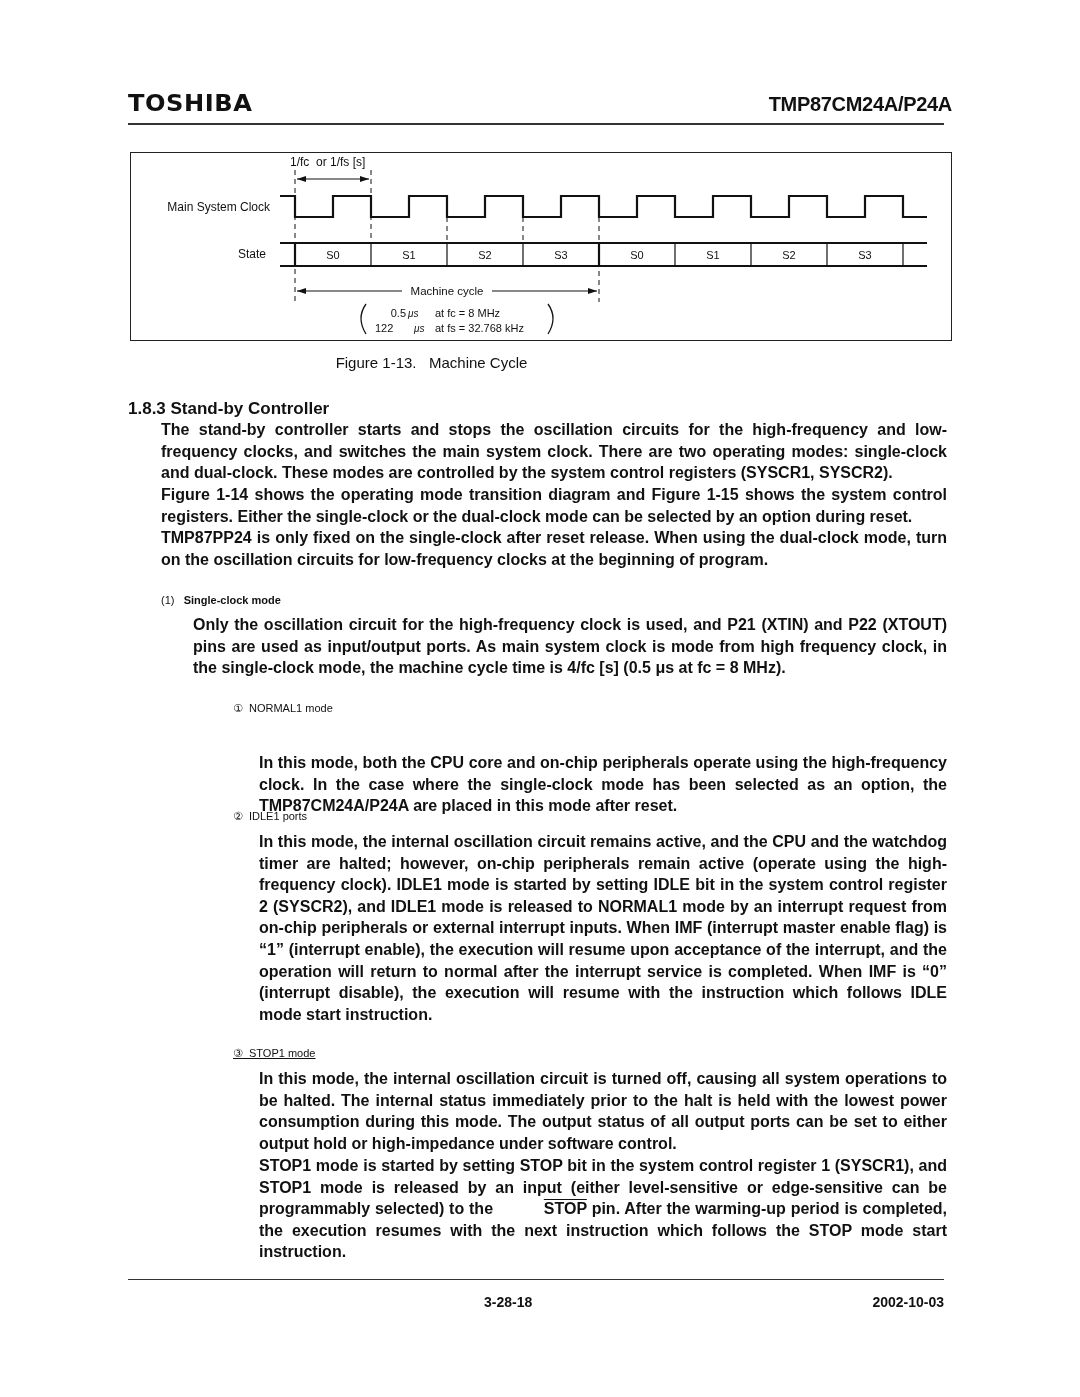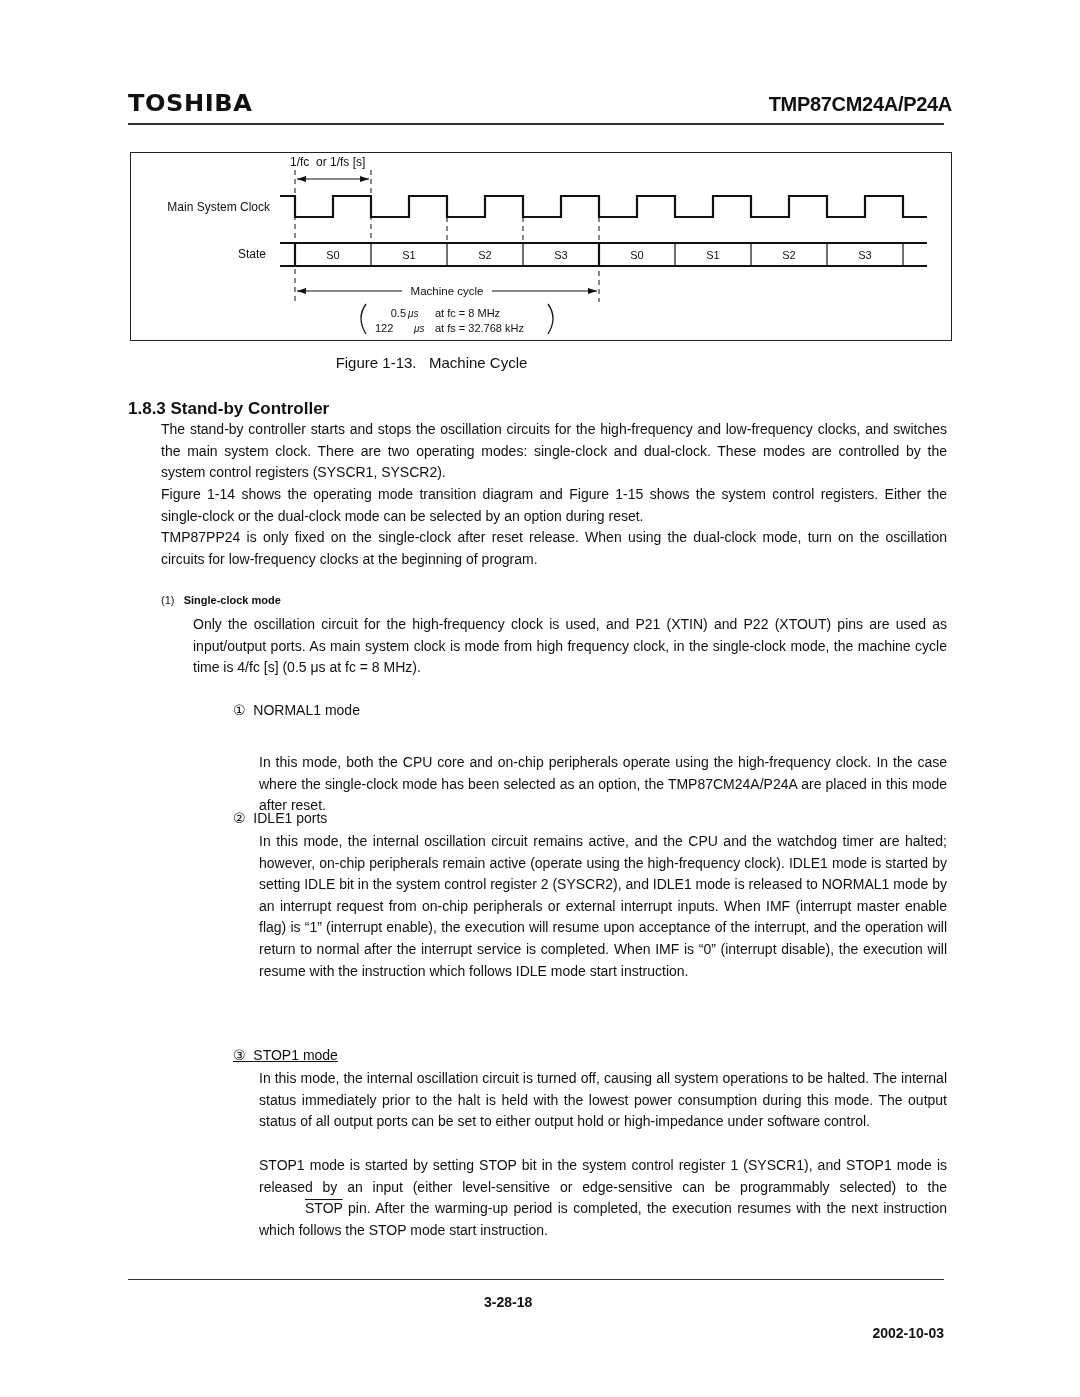--- a/index.html
+++ b/index.html
@@ -8,29 +8,29 @@
   .abs { position: absolute; }
   .brand { left: 128px; top: 90px; font-size: 23px; font-weight: 900; letter-spacing: 0.5px;
            font-family: "DejaVu Sans", sans-serif; transform: scaleX(1.05); transform-origin: left; }
   .partno { right: 128px; top: 93px; font-size: 20px; font-weight: 700;
             font-family: "Liberation Sans", sans-serif; letter-spacing: -0.3px; }
   .rule { left: 128px; width: 816px; height: 0; border-top: 2px solid #333; }
   .figure-box { left: 130px; top: 152px; width: 820px; height: 187px; border: 1.5px solid #222; }
   .diagram { left: 130px; top: 152px; }
   .caption { left: 0; width: 863px; top: 354px; text-align: center; font-size: 15px; }
   .h3 { left: 128px; top: 399px; font-size: 17px; font-weight: 700; }
-  .para { font-size: 14px; line-height: 21.6px; text-align: justify; }
+  .para { font-size: 16px; line-height: 21.6px; text-align: justify; font-weight: bold; }
   .p-main { left: 161px; width: 786px; }
   .p-sub { left: 193px; width: 754px; }
   .p-item { left: 259px; width: 688px; }
-  .item-title { font-size: 14px; }
+  .item-title { font-size: 11px; }
   .sub-title { left: 161px; top: 594px; font-size: 11px; }
   .sub-title b { font-weight: 700; }
   .footer-page { left: 484px; top: 1294px; font-size: 14px; font-weight: 700; }
-  .footer-date { right: 136px; top: 1294px; font-size: 14px; font-weight: 700; margin-top: 31px; }
+  .footer-date { right: 136px; top: 1294px; font-size: 14px; font-weight: 700; }
   .overline { text-decoration: overline; margin-left: 46px; }
   svg text { font-family: "Liberation Sans", sans-serif; }
 </style>
 </head>
 <body>
 
 <div class="abs brand">TOSHIBA</div>
 <div class="abs partno">TMP87CM24A/P24A</div>
 <div class="abs rule" style="top:123px;"></div>
 

